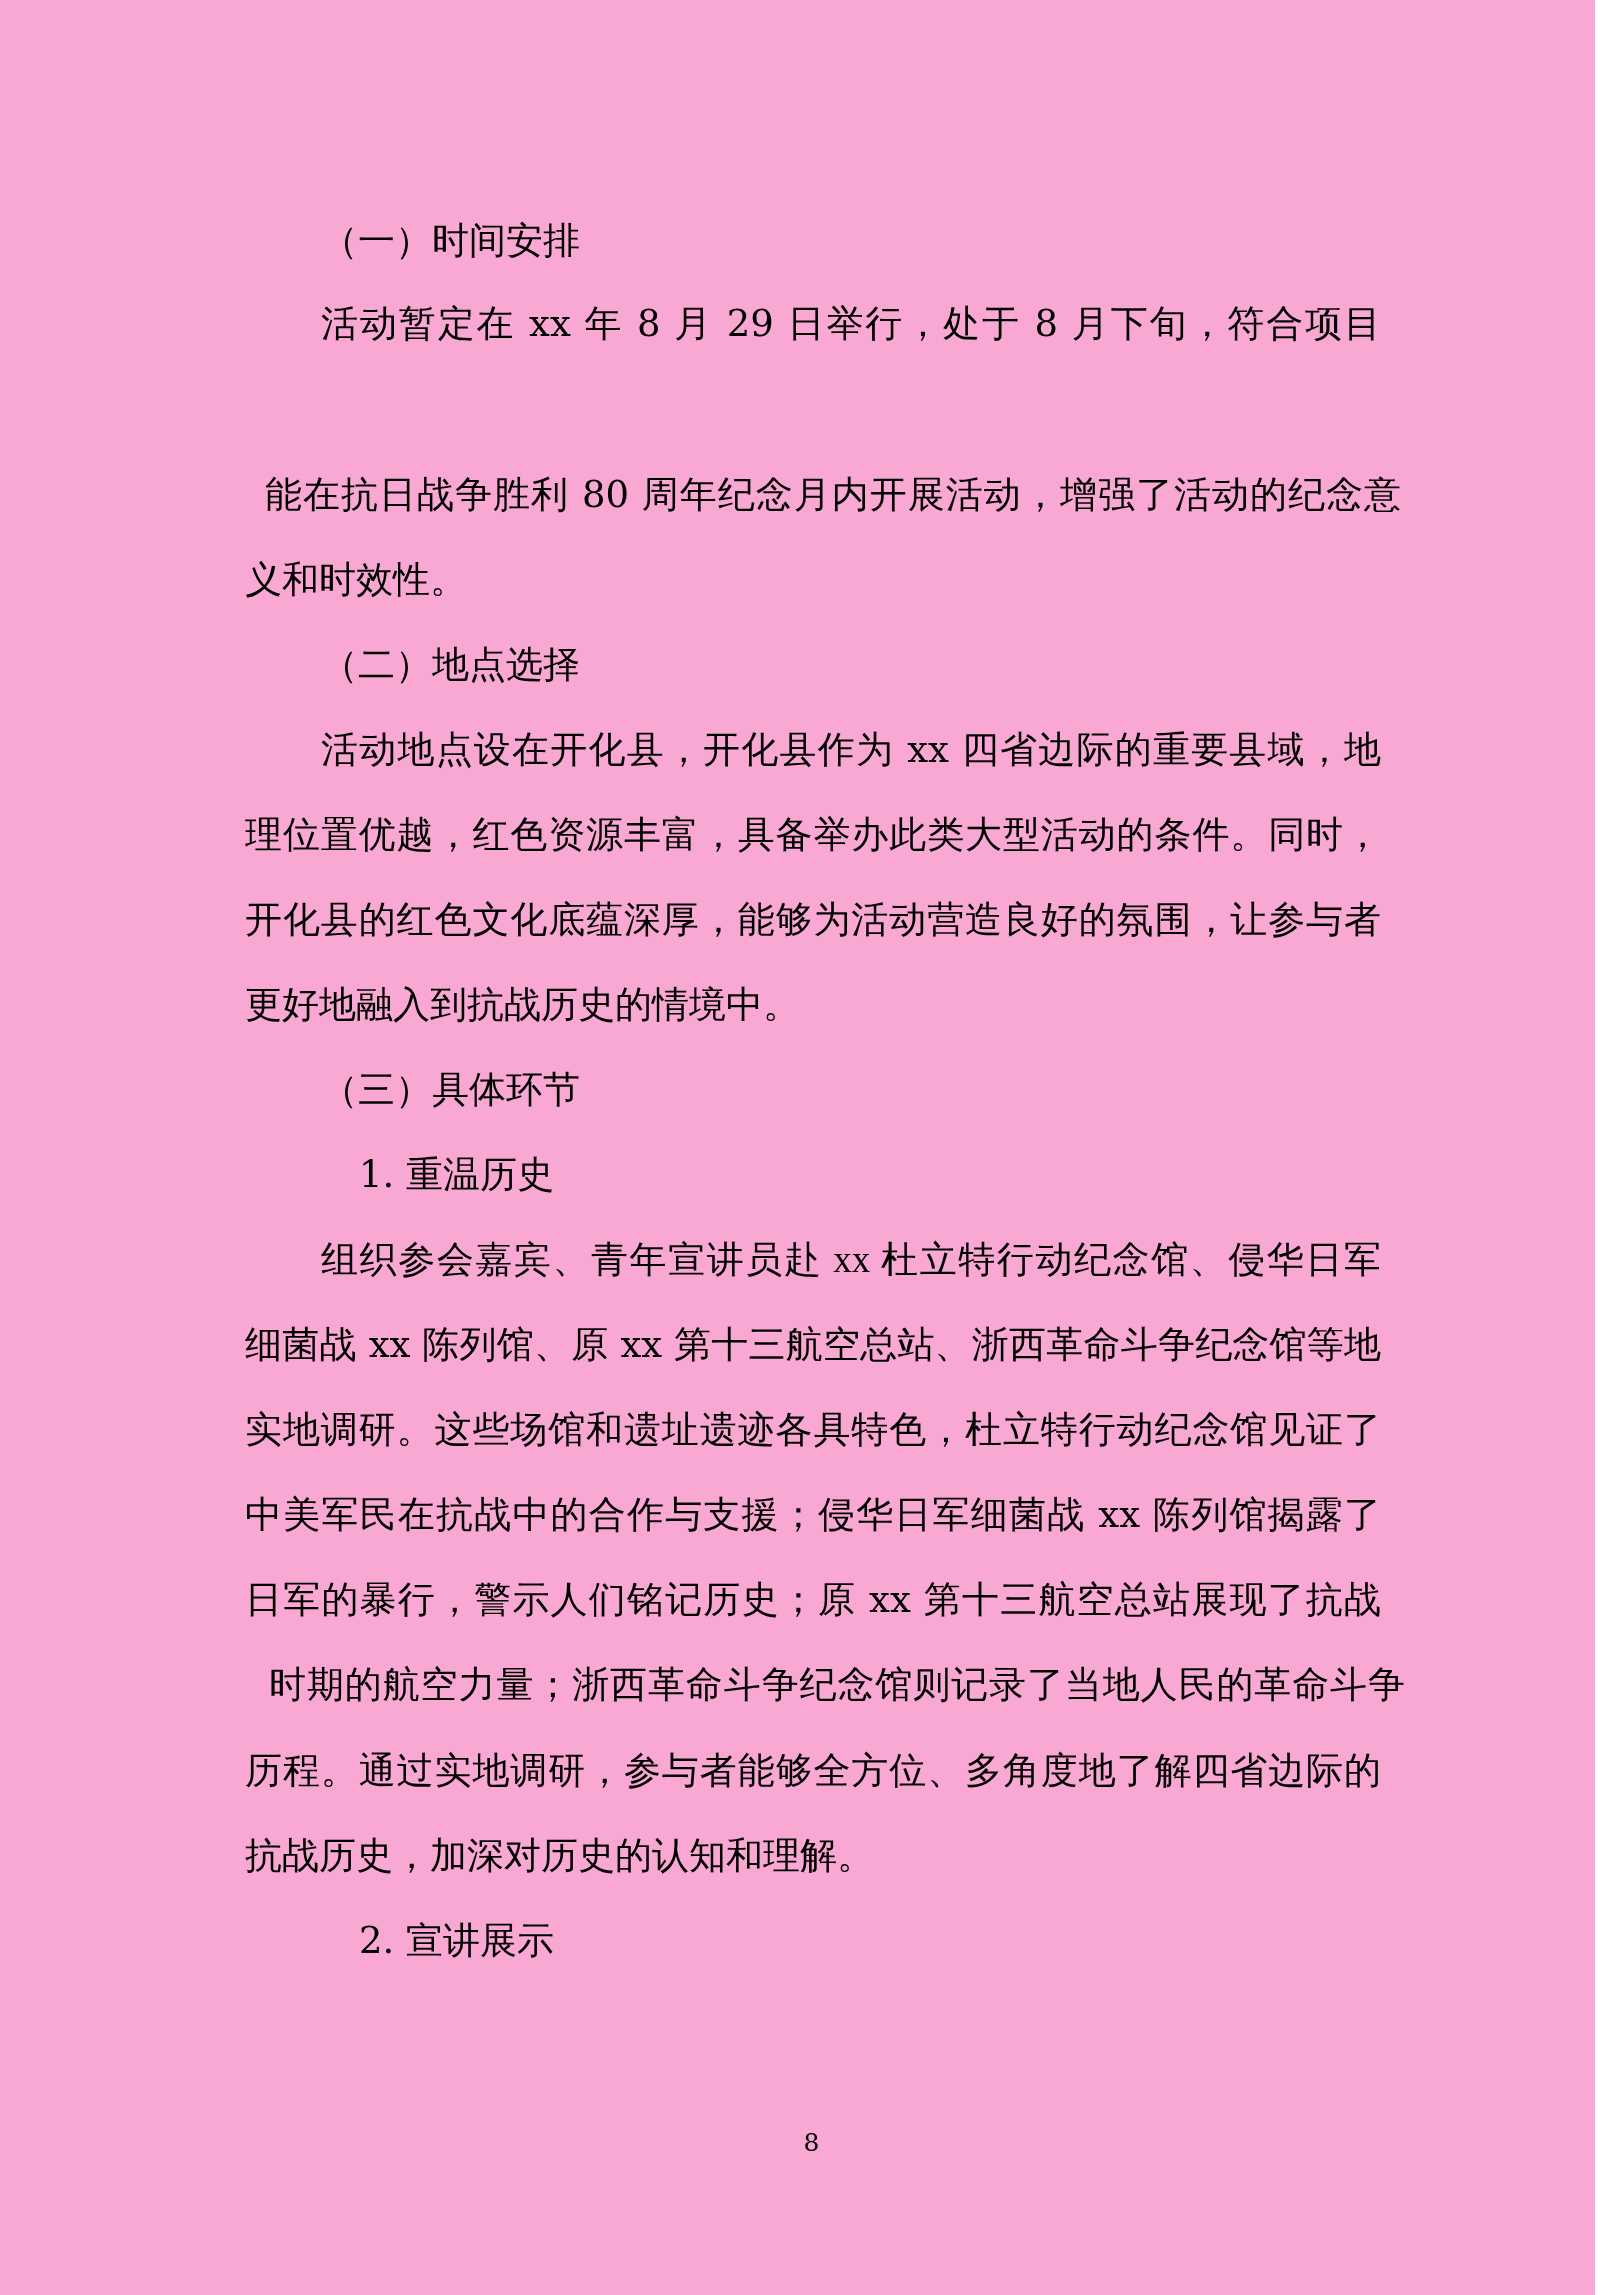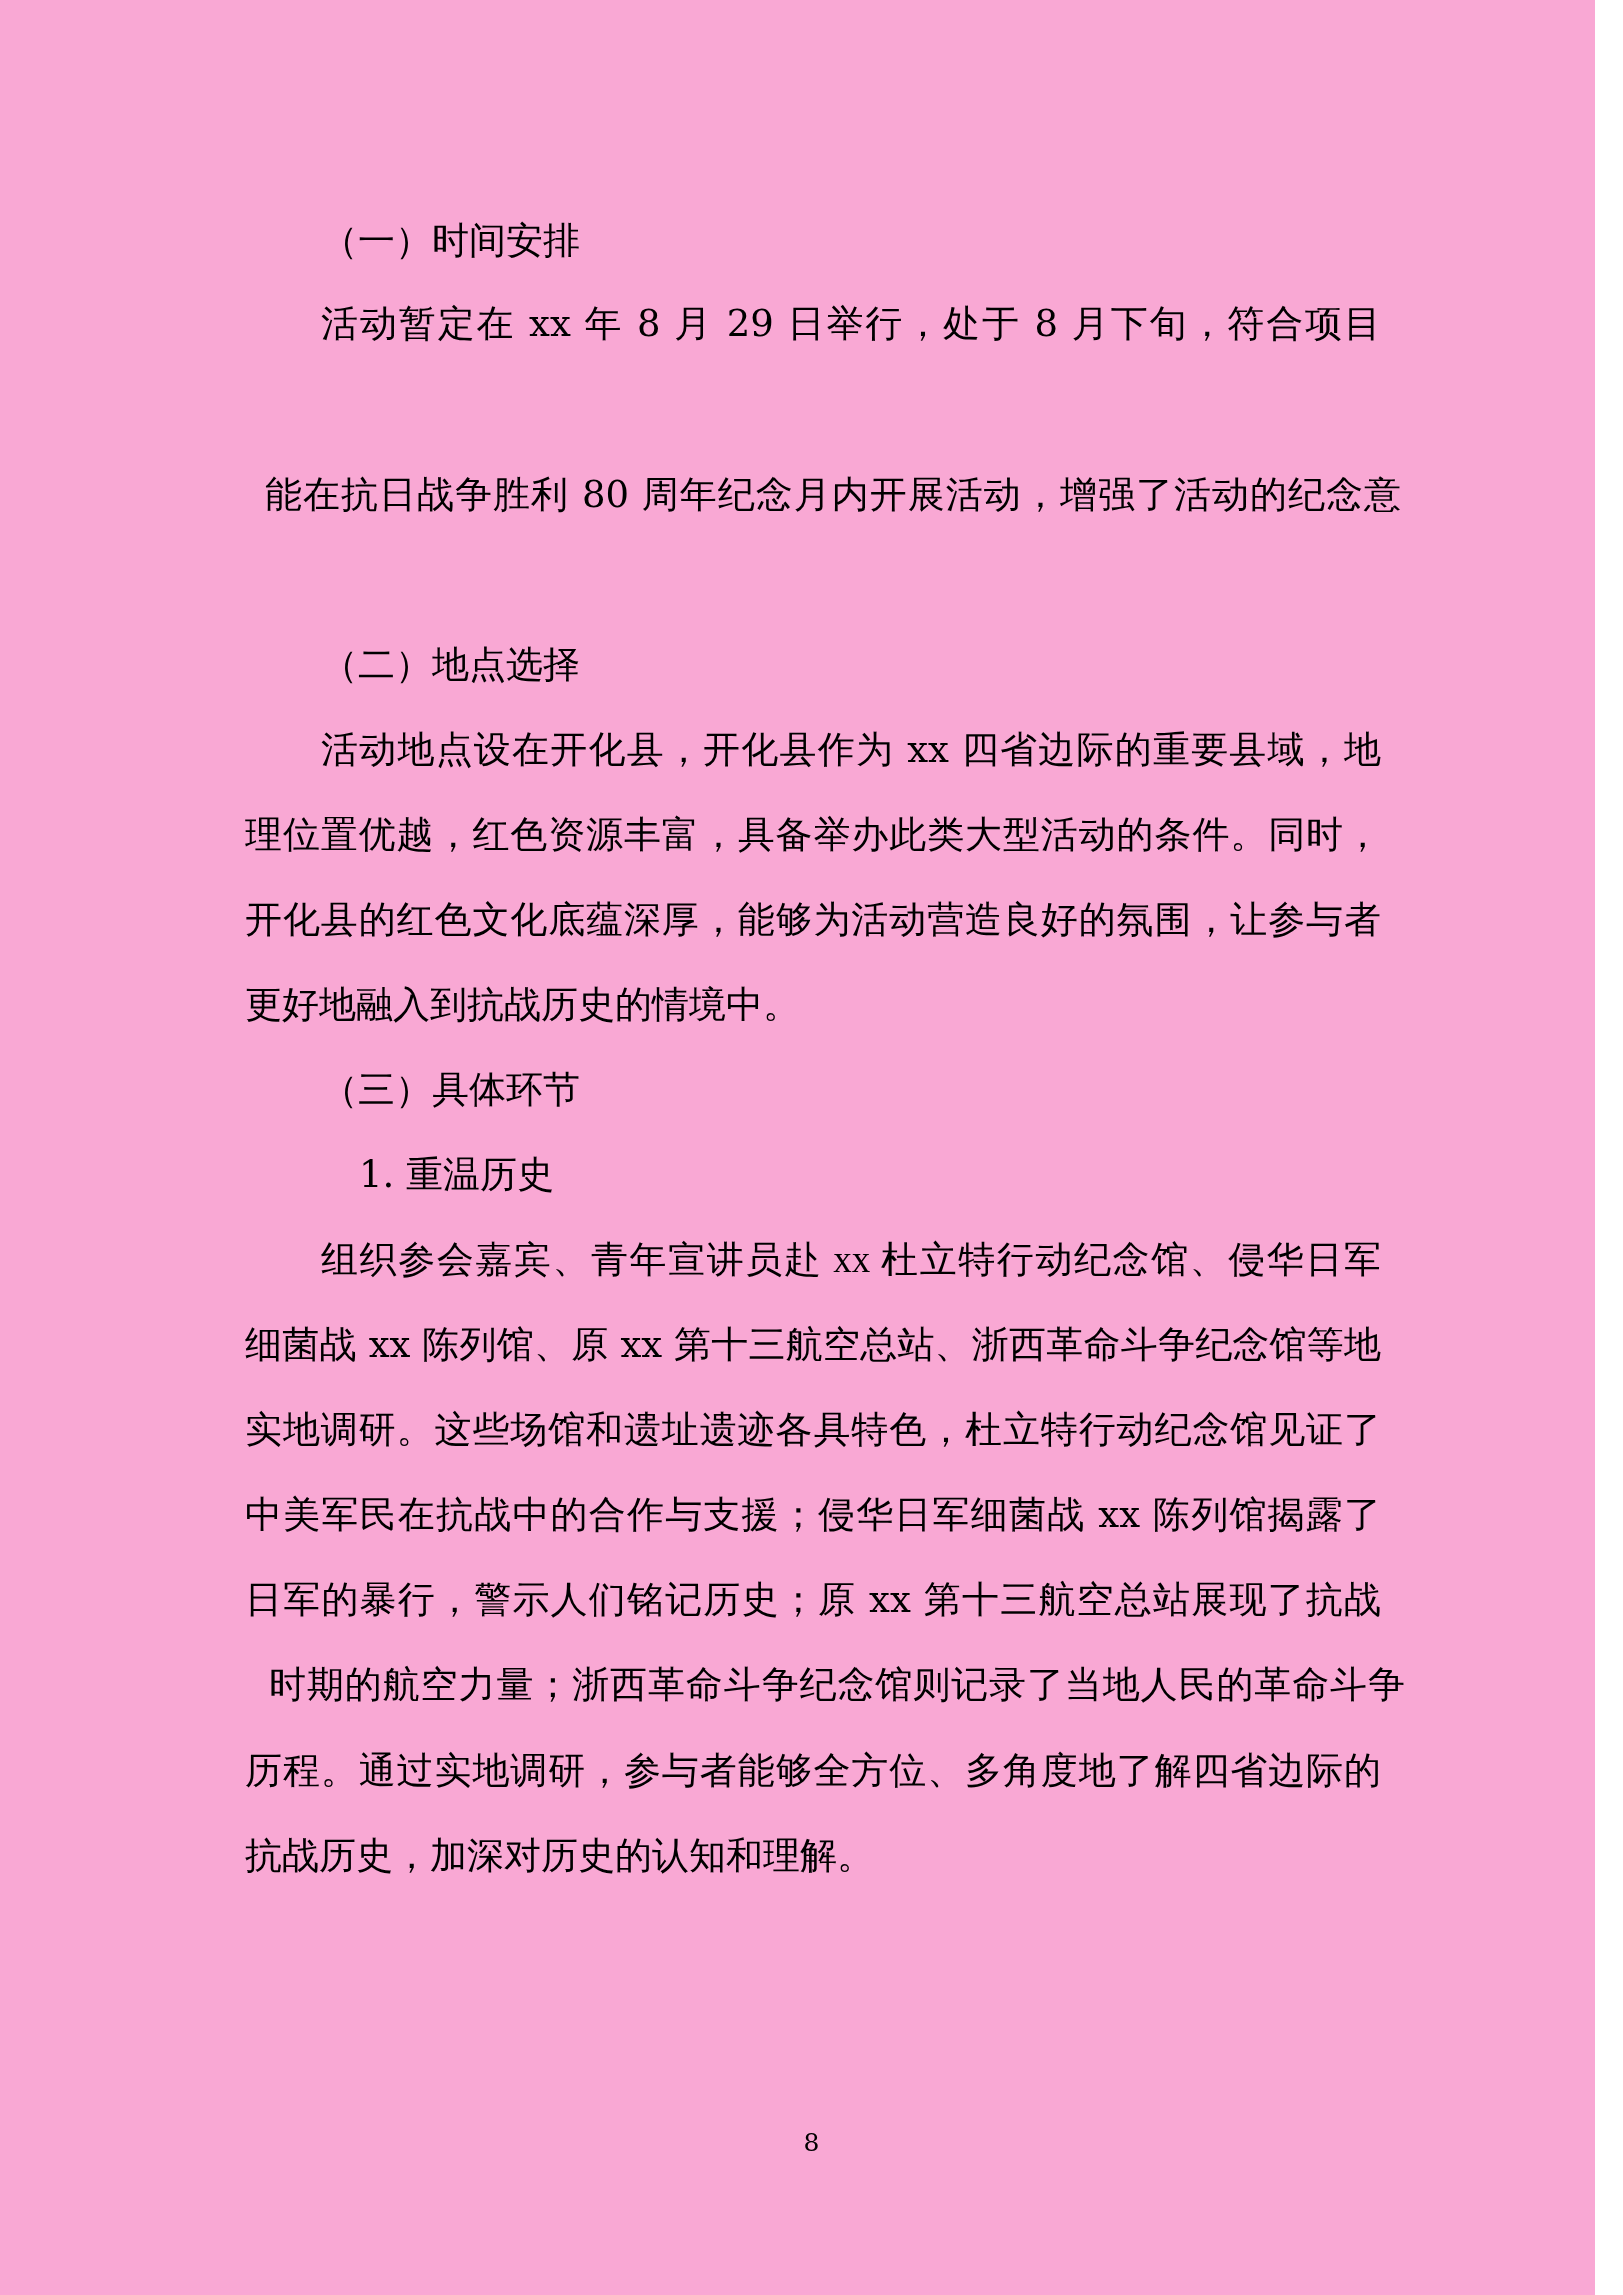--- a/index.html
+++ b/index.html
@@ -24,34 +24,36 @@
   }
 </style>
 </head>
 <body>
 
 <div class="page">
 
   <div class="heading h-sec" style="top:198px;">（一）时间安排</div>
   <div class="line indent" style="top:281px;">活动暂定在 xx 年 8 月 29 日举行，处于 8 月下旬，符合项目</div>
   <div class="line" style="top:452px;margin-left:20px;">能在抗日战争胜利 80 周年纪念月内开展活动，增强了活动的纪念意</div>
+  <div class="line last" style="top:537px;">义和时效性。</div>
 
   <div class="heading h-sec" style="top:622px;">（二）地点选择</div>
   <div class="line indent" style="top:707px;">活动地点设在开化县，开化县作为 xx 四省边际的重要县域，地</div>
   <div class="line" style="top:792px;">理位置优越，红色资源丰富，具备举办此类大型活动的条件。同时，</div>
   <div class="line" style="top:877px;">开化县的红色文化底蕴深厚，能够为活动营造良好的氛围，让参与者</div>
   <div class="line last" style="top:962px;">更好地融入到抗战历史的情境中。</div>
 
   <div class="heading h-sec" style="top:1047px;">（三）具体环节</div>
   <div class="heading h-sub" style="top:1132px;">1. 重温历史</div>
   <div class="line indent" style="top:1217px;font-family:Liberation Serif, serif;">组织参会嘉宾、青年宣讲员赴 xx 杜立特行动纪念馆、侵华日军</div>
   <div class="line" style="top:1302px;">细菌战 xx 陈列馆、原 xx 第十三航空总站、浙西革命斗争纪念馆等地</div>
   <div class="line" style="top:1387px;">实地调研。这些场馆和遗址遗迹各具特色，杜立特行动纪念馆见证了</div>
   <div class="line" style="top:1472px;">中美军民在抗战中的合作与支援；侵华日军细菌战 xx 陈列馆揭露了</div>
   <div class="line" style="top:1557px;">日军的暴行，警示人们铭记历史；原 xx 第十三航空总站展现了抗战</div>
   <div class="line" style="top:1642px;margin-left:24px;">时期的航空力量；浙西革命斗争纪念馆则记录了当地人民的革命斗争</div>
   <div class="line" style="top:1728px;">历程。通过实地调研，参与者能够全方位、多角度地了解四省边际的</div>
   <div class="line last" style="top:1813px;">抗战历史，加深对历史的认知和理解。</div>
 
+  <div class="heading h-sub" style="top:1898px;">2. 宣讲展示</div>
 
   <div class="page-number">8</div>
 </div>
 
 
 </body></html>

